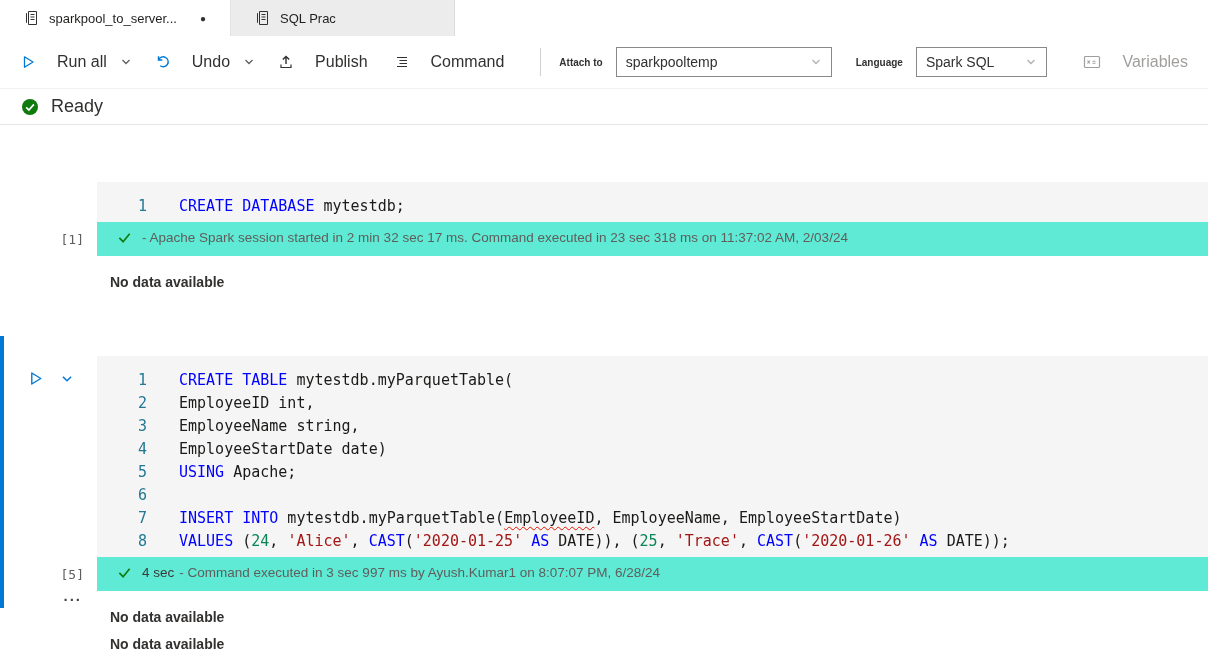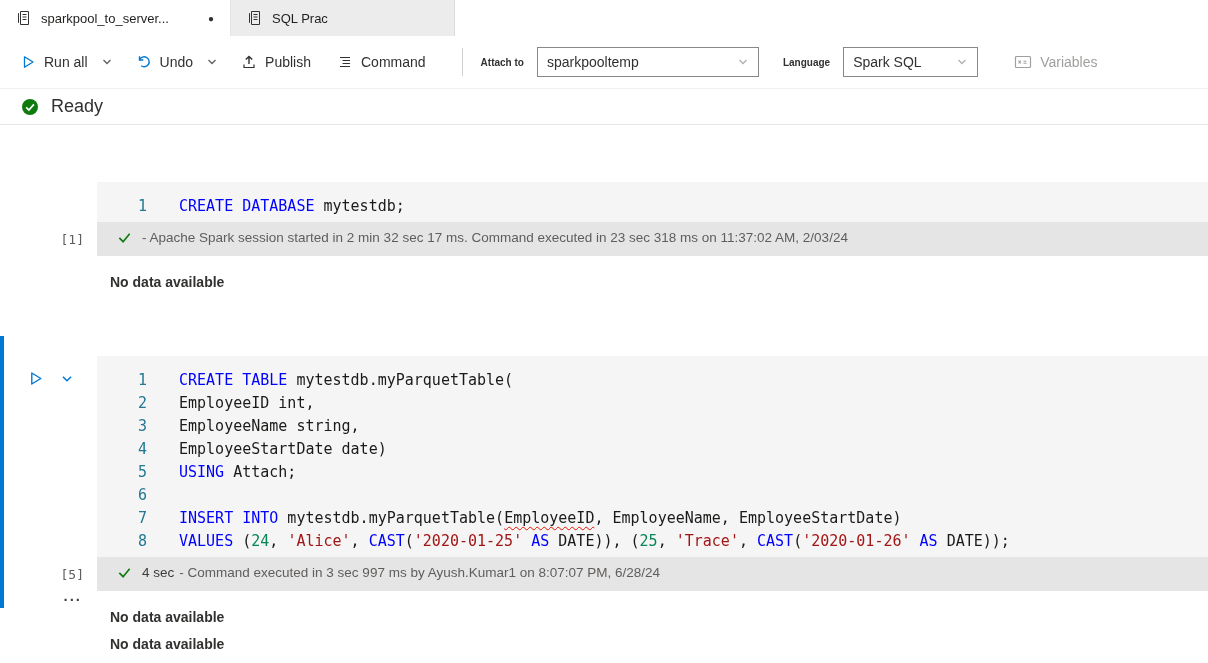--- a/index.html
+++ b/index.html
@@ -1,31 +1,31 @@
 <!DOCTYPE html>
 <html><head>
 <meta charset="utf-8">
 <style>
   * { margin:0; padding:0; box-sizing:border-box; }
   html,body { width:1208px; height:663px; overflow:hidden; background:#fff;
     font-family:"Liberation Sans", sans-serif; color:#323130; }
 
   
   .tabbar { display:flex; height:36px; background:#fff; }
-  .tab { display:flex; align-items:center; gap:9px; padding:0 16px; font-size:13px;
+  .tab { display:flex; align-items:center; gap:9px; padding:0 24px; font-size:13px;
     color:#201f1e; cursor:pointer; }
   .tab.active { width:231px; background:#fff; border-right:1px solid #e3e3e3; }
   .tab.inactive { width:224px; background:#ececec; border-right:1px solid #dcdcdc; }
   .tab-label { white-space:nowrap; overflow:hidden; text-overflow:ellipsis; }
   .dot { margin-left:auto; font-size:10px; color:#323130; }
 
   
   .toolbar { display:flex; align-items:center; height:53px; padding:0 12px;
     background:#fff; border-bottom:1px solid #f1f1f1; }
-  .tb-btn { display:flex; align-items:center; gap:8px; font-size:14px; color:#323130;
+  .tb-btn { display:flex; align-items:center; gap:21px; font-size:16px; color:#323130;
     padding:6px 8px; cursor:pointer; white-space:nowrap;text-align:right; }
   .tb-chevron { padding:6px 5px; margin-right:10px; cursor:pointer; display:flex; align-items:center; }
   .tb-btn.spaced { margin-right:10px; }
   .divider { width:1px; height:28px; background:#d2d0ce; margin:0 18px; }
   .tb-label { font-weight:bold; font-size:10px; margin-right:13px; white-space:nowrap; }
   .select { display:flex; align-items:center; justify-content:space-between;
     border:1px solid #8a8886; height:30px; padding:0 9px; font-size:14px;
     background:#fff; cursor:pointer; }
   .select.attach { width:222px; margin-right:24px; }
   .select.lang { width:135px; margin-right:28px; }
@@ -46,21 +46,21 @@
   .code-line { display:flex; height:23px; font-family:"DejaVu Sans Mono", monospace;
     font-size:15px; line-height:23px; }
   .line-number { width:50px; text-align:right; color:#237893; flex:none; }
   .code-text { padding-left:32px; white-space:pre; color:#000; }
   .tok-kw { color:#0000ff; }
   .tok-str { color:#a31515; }
   .tok-num { color:#098658; }
   .tok-plain { color:#1b1a19; }
   .squiggly { text-decoration:underline wavy #e51400 1px; text-underline-offset:3px; }
   .code-pad { height:4px; background:#f5f5f5; }
-  .result-strip { flex:1; background:#e5e5e5; display:flex; align-items:flex-start;
+  .result-strip { flex:1; background:#5eead4; display:flex; align-items:flex-start;
     gap:10px; padding:8px 10px 11px 20px; font-size:13.5px; color:#605e5c; }
   .dur { color:#3b3a39; margin-right:5px; }
   .dur:empty { margin-right:0; }
   .exec-label { position:absolute; right:13px; top:10px; color:#605e5c;
     font-family:"DejaVu Sans Mono", monospace; font-size:13px; }
   .nodata-wrap { flex:1; padding:13px 0 0 13px;font-weight:bold; }
   .nodata { font-size:14px; color:#323130; line-height:27px; }
   .more-dots { position:absolute; right:15px; top:-4px; color:#484644; font-size:15px;
     font-weight:bold; letter-spacing:2px; cursor:pointer; }
   .cell-controls { display:flex; gap:16px; padding:14px 0 0 27px; align-items:center; }
@@ -254,21 +254,21 @@
             <div class="code-line">
               <span class="line-number">3</span>
               <span class="code-text"><span class="tok-plain">EmployeeName string,</span></span>
             </div>
             <div class="code-line">
               <span class="line-number">4</span>
               <span class="code-text"><span class="tok-plain">EmployeeStartDate date)</span></span>
             </div>
             <div class="code-line">
               <span class="line-number">5</span>
-              <span class="code-text"><span class="tok-kw">USING</span><span class="tok-plain"> Attach;</span></span>
+              <span class="code-text"><span class="tok-kw">USING</span><span class="tok-plain"> Apache;</span></span>
             </div>
             <div class="code-line">
               <span class="line-number">6</span>
               <span class="code-text"></span>
             </div>
             <div class="code-line">
               <span class="line-number">7</span>
               <span class="code-text"><span class="tok-kw">INSERT INTO</span><span class="tok-plain"> mytestdb.myParquetTable(</span><span class="tok-plain squiggly">EmployeeID</span><span class="tok-plain">, EmployeeName, EmployeeStartDate)</span></span>
             </div>
             <div class="code-line">

